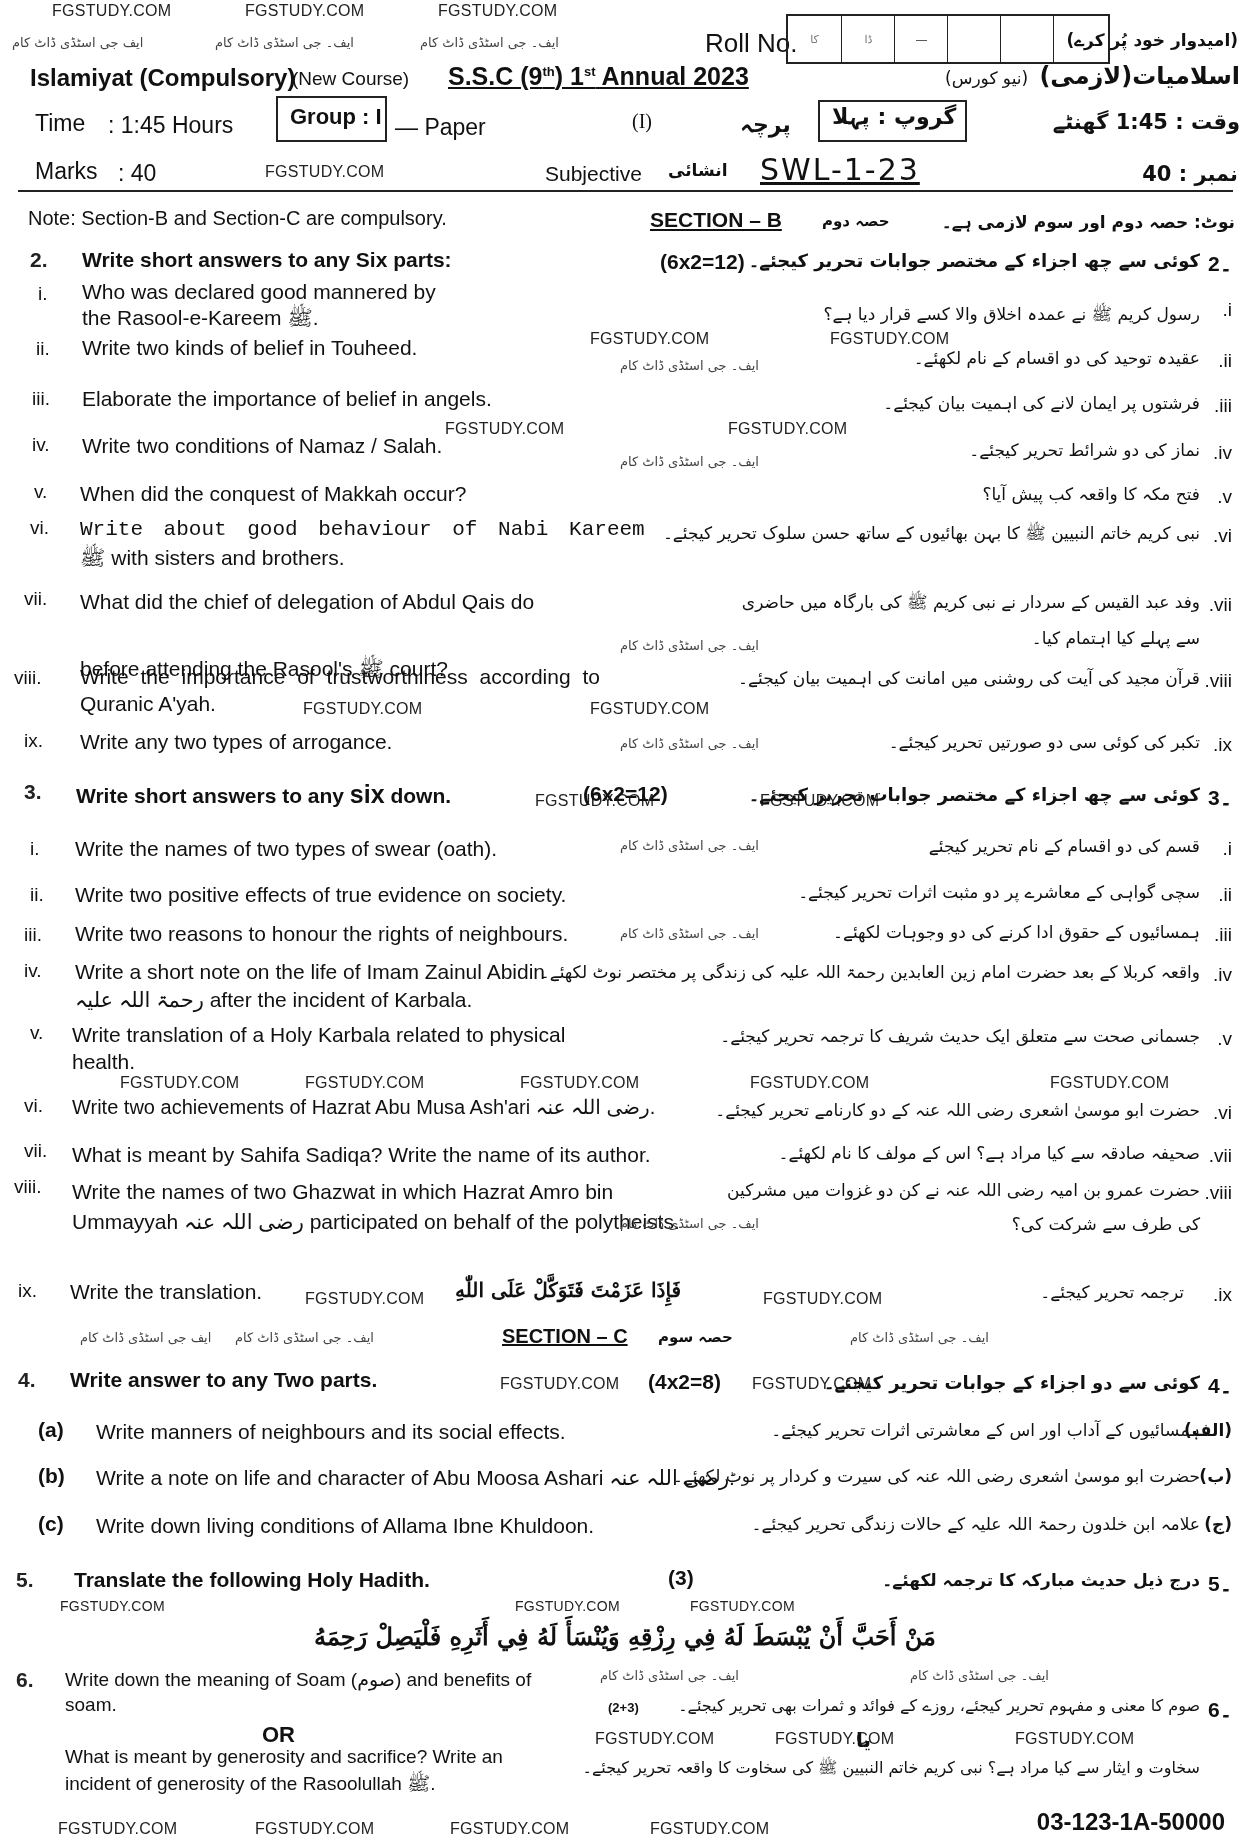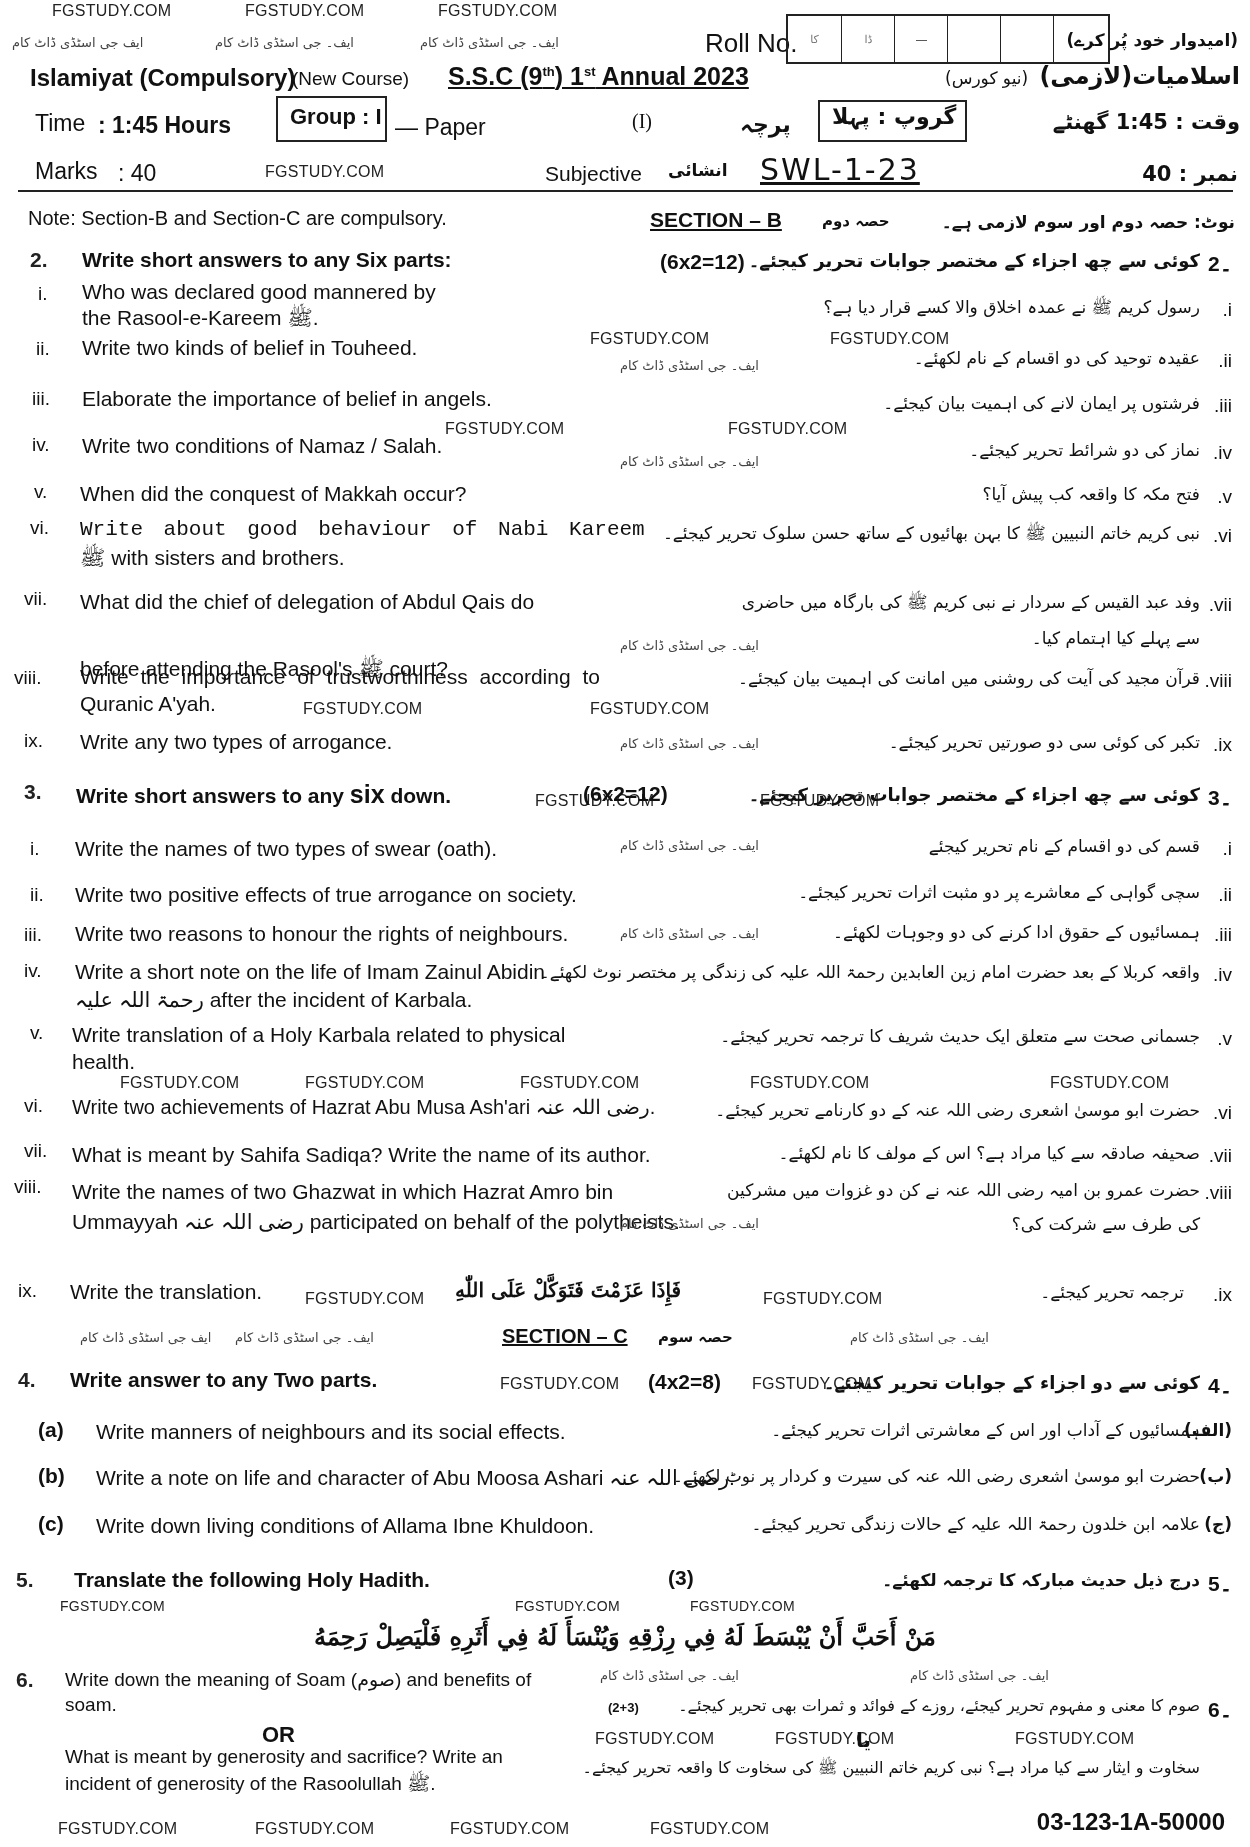--- a/index.html
+++ b/index.html
@@ -44,21 +44,21 @@
 </div>
 <span class="abs ur" style="right:12px;top:30px;font-size:17px;font-weight:bold;">(امیدوار خود پُر کرے)</span>
 
 <span class="abs title" style="left:30px;top:64px;font-size:24px;">Islamiyat (Compulsory)</span>
 <span class="abs" style="left:292px;top:68px;font-size:19px;">(New Course)</span>
 <span class="abs title" style="left:448px;top:62px;font-size:25px;text-decoration:underline;"><span>S.S.C (9</span><sup style="font-size:13px;">th</sup><span>) 1</span><sup style="font-size:13px;">st</sup><span> Annual 2023</span></span>
 <span class="abs ur" style="left:945px;top:68px;font-size:17px;">(نیو کورس)</span>
 <span class="abs ur" style="right:10px;top:62px;font-size:24px;font-weight:bold;">اسلامیات(لازمی)</span>
 
 <span class="abs hdr" style="left:35px;top:110px;">Time</span>
-<span class="abs hdr" style="left:98px;top:112px;font-weight:bold;">: 1:45 Hours</span>
+<span class="abs hdr" style="left:108px;top:112px;">: 1:45 Hours</span>
 <div class="box" style="left:276px;top:96px;width:107px;height:42px;"></div>
 <span class="abs" style="left:290px;top:104px;font-size:22px;font-weight:bold;">Group : I</span>
 <span class="abs hdr" style="left:395px;top:114px;">— Paper</span>
 <span class="abs" style="left:632px;top:110px;font-size:20px;font-family:'Liberation Serif',serif;">(I)</span>
 <span class="abs ur" style="left:740px;top:112px;font-size:22px;font-weight:bold;">پرچہ</span>
 <div class="box" style="left:818px;top:100px;width:145px;height:38px;"></div>
 <span class="abs ur" style="left:832px;top:104px;font-size:22px;font-weight:bold;">گروپ : پہلا</span>
 <span class="abs ur" style="right:10px;top:110px;font-size:21px;font-weight:bold;">وقت : 1:45 گھنٹے</span>
 
 <span class="abs hdr" style="left:35px;top:158px;">Marks</span>
@@ -77,21 +77,21 @@
 
 <span class="abs num bold" style="left:30px;top:248px;font-size:21px;">2.</span>
 <span class="abs en bold" style="left:82px;top:248px;">Write short answers to any Six parts:</span>
 <span class="abs marks" style="left:660px;top:250px;">(6x2=12)</span>
 <span class="abs ur" style="right:50px;top:250px;font-size:18px;font-weight:bold;">کوئی سے چھ اجزاء کے مختصر جوابات تحریر کیجئے۔</span>
 <span class="abs" style="right:18px;top:252px;font-size:21px;font-weight:bold;">2۔</span>
 
 <span class="abs rnum" style="left:38px;top:283px;">i.</span>
 <span class="abs en" style="left:82px;top:280px;">Who was declared good mannered by</span>
 <span class="abs en" style="left:82px;top:305px;">the Rasool-e-Kareem ﷺ.</span>
-<span class="abs ur" style="right:50px;top:297px;font-size:17px;text-align:right;">رسول کریم ﷺ نے عمدہ اخلاق والا کسے قرار دیا ہے؟</span>
+<span class="abs ur" style="right:50px;top:304px;font-size:17px;text-align:right;">رسول کریم ﷺ نے عمدہ اخلاق والا کسے قرار دیا ہے؟</span>
 <span class="abs rnum" style="right:18px;top:299px;">.i</span>
 <span class="abs wm" style="left:590px;top:330px;">FGSTUDY.COM</span>
 <span class="abs wm" style="left:830px;top:330px;">FGSTUDY.COM</span>
 
 <span class="abs rnum" style="left:36px;top:338px;">ii.</span>
 <span class="abs en" style="left:82px;top:336px;">Write two kinds of belief in Touheed.</span>
 <span class="abs wm-ur" style="left:620px;top:358px;">ایف۔ جی اسٹڈی ڈاٹ کام</span>
 <span class="abs ur" style="right:50px;top:348px;font-size:17px;">عقیدہ توحید کی دو اقسام کے نام لکھئے۔</span>
 <span class="abs rnum" style="right:18px;top:350px;">.ii</span>
 
@@ -149,21 +149,21 @@
 <span class="abs ur" style="right:50px;top:784px;font-size:18px;font-weight:bold;">کوئی سے چھ اجزاء کے مختصر جوابات تحریر کیجئے۔</span>
 <span class="abs" style="right:18px;top:786px;font-size:21px;font-weight:bold;">3۔</span>
 
 <span class="abs rnum" style="left:30px;top:838px;">i.</span>
 <span class="abs en" style="left:75px;top:837px;">Write the names of two types of swear (oath).</span>
 <span class="abs wm-ur" style="left:620px;top:838px;">ایف۔ جی اسٹڈی ڈاٹ کام</span>
 <span class="abs ur" style="right:50px;top:836px;font-size:17px;">قسم کی دو اقسام کے نام تحریر کیجئے</span>
 <span class="abs rnum" style="right:18px;top:838px;">.i</span>
 
 <span class="abs rnum" style="left:30px;top:884px;">ii.</span>
-<span class="abs en" style="left:75px;top:883px;">Write two positive effects of true arrogance on society.</span>
+<span class="abs en" style="left:75px;top:883px;">Write two positive effects of true evidence on society.</span>
 <span class="abs ur" style="right:50px;top:882px;font-size:17px;">سچی گواہی کے معاشرے پر دو مثبت اثرات تحریر کیجئے۔</span>
 <span class="abs rnum" style="right:18px;top:884px;">.ii</span>
 
 <span class="abs rnum" style="left:24px;top:924px;">iii.</span>
 <span class="abs en" style="left:75px;top:922px;">Write two reasons to honour the rights of neighbours.</span>
 <span class="abs wm-ur" style="left:620px;top:926px;">ایف۔ جی اسٹڈی ڈاٹ کام</span>
 <span class="abs ur" style="right:50px;top:922px;font-size:17px;">ہمسائیوں کے حقوق ادا کرنے کی دو وجوہات لکھئے۔</span>
 <span class="abs rnum" style="right:18px;top:924px;">.iii</span>
 
 <span class="abs rnum" style="left:24px;top:960px;">iv.</span>

